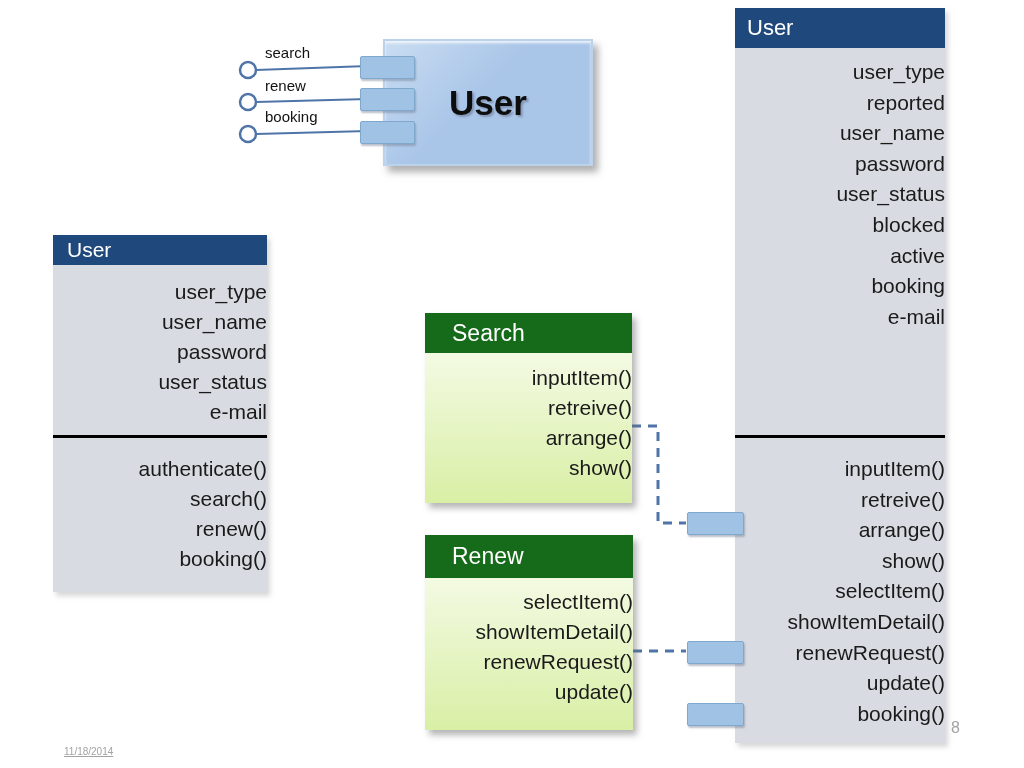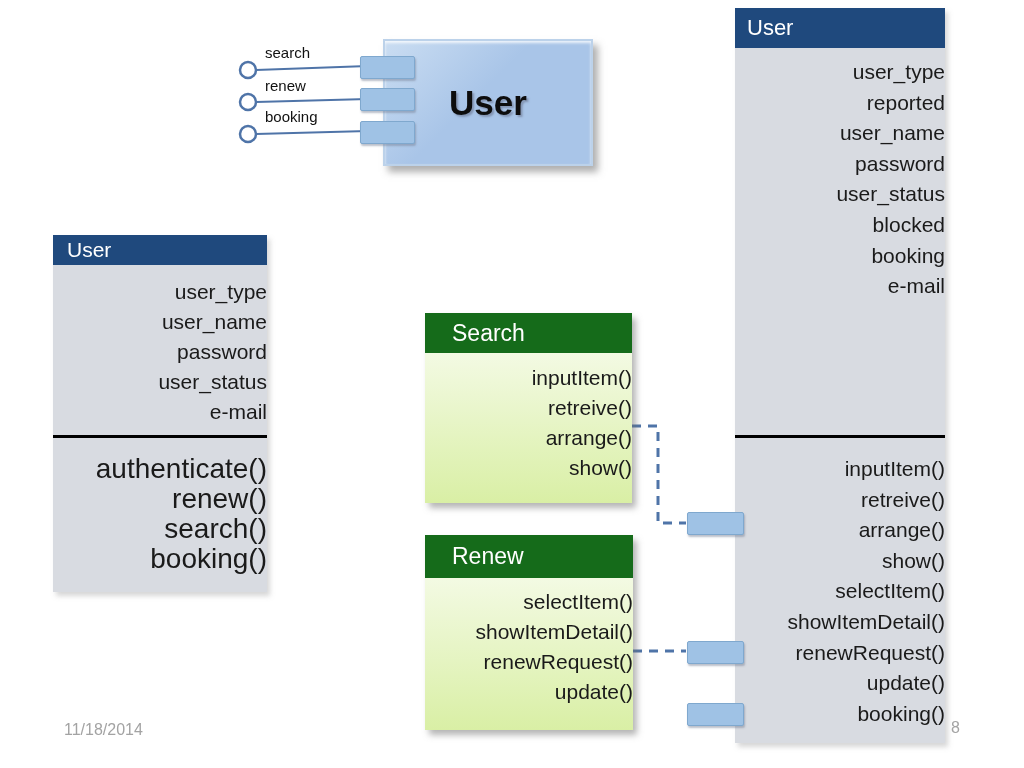--- a/index.html
+++ b/index.html
@@ -20,21 +20,21 @@
   .uml-header { background:var(--header-navy,#1F497D); color:#fff; display:flex; align-items:center; flex:0 0 auto; }
   .uml-body { background:var(--class-body-gray,#D8DBE1); }
   .uml-line { white-space:nowrap;text-align:right; }
   .indent { padding-left:58px; }
   .uml-divider { height:3px; background:#000; flex:0 0 auto; }
 
   
   .left-user { left:53px; top:235px; width:214px; height:357px; background:var(--class-body-gray,#D8DBE1); }
   .left-user .uml-header { height:30px; padding-left:14px; font-size:21px; }
   .left-user .uml-attrs { height:170px; padding:12px 0 0 15px; font-size:21px; line-height:30px; box-sizing:border-box; }
-  .left-user .uml-methods { flex:1; padding:16px 0 0 15px; font-size:28px; line-height:30px; box-sizing:border-box; }
+  .left-user .uml-methods { flex:1; padding:16px 0 0 15px; font-size:21px; line-height:30px; box-sizing:border-box; }
 
   
   .right-user { left:735px; top:8px; width:210px; height:735px; background:var(--class-body-gray,#D8DBE1); }
   .right-user .uml-header { height:40px; padding-left:12px; font-size:22px; }
   .right-user .uml-attrs { height:387px; padding:9px 0 0 12px; font-size:21px; line-height:30.6px; box-sizing:border-box; }
   .right-user .uml-methods { flex:1; padding:16px 0 0 12px; font-size:21px; line-height:30.6px; box-sizing:border-box; }
 
   
   .green-class { box-shadow:4px 5px 6px rgba(110,110,110,0.5); border-radius:2px; }
   .green-class .uml-header { background:var(--header-green,#156B1A); font-size:23px; padding-left:27px; }
@@ -68,21 +68,21 @@
   .r-port2 { left:687px; top:641px; width:57px; height:23px; }
   .r-port3 { left:687px; top:703px; width:57px; height:23px; }
 
   
   .lolli-label { position:absolute; z-index:2; font-size:15px; color:#111; }
   .label-search  { left:265px; top:44px; }
   .label-renew   { left:265px; top:77px; }
   .label-booking { left:265px; top:108px; }
 
   
-  .footer-date { position:absolute; left:64px; top:721px; font-size:16px; color:var(--footer-gray,#A3A3A3); z-index:2; }
+  .footer-date { position:absolute; left:64px; top:746px; font-size:10px; color:var(--footer-gray,#A3A3A3); z-index:2;text-decoration:underline; }
   .footer-page { position:absolute; left:951px; top:719px; font-size:16px; color:var(--footer-gray,#A3A3A3); z-index:2; }
 </style>
 </head>
 <body>
 
 <div class="slide">
 
   <svg class="overlay" viewBox="0 0 1024 768">
     <line class="lolli-line" x1="256" y1="70" x2="368" y2="66"></line>
     <line class="lolli-line" x1="256" y1="102" x2="368" y2="99"></line>
@@ -112,22 +112,22 @@
     <div class="uml-line">user_type</div>
         <div class="uml-line">user_name</div>
         <div class="uml-line">password</div>
         <div class="uml-line">user_status</div>
         <div class="uml-line">e-mail</div>
       </div>
     <div class="uml-divider"></div>
     <div class="uml-body uml-methods">
 
     <div class="uml-line">authenticate()</div>
+        <div class="uml-line">search()</div>
         <div class="uml-line">renew()</div>
-        <div class="uml-line">search()</div>
         <div class="uml-line">booking()</div>
       </div>
   </div>
 
   <div class="uml-class green-class search-class">
     <div class="uml-header">Search</div>
     <div class="uml-body">
 
     <div class="uml-line">inputItem()</div>
         <div class="uml-line">retreive()</div>
@@ -150,20 +150,21 @@
   <div class="uml-class right-user">
     <div class="uml-header">User</div>
     <div class="uml-body uml-attrs">
 
     <div class="uml-line">user_type</div>
         <div class="uml-line indent">reported</div>
         <div class="uml-line">user_name</div>
         <div class="uml-line">password</div>
         <div class="uml-line">user_status</div>
         <div class="uml-line indent">blocked</div>
+        <div class="uml-line indent">active</div>
         <div class="uml-line indent">booking</div>
         <div class="uml-line">e-mail</div>
       </div>
     <div class="uml-divider"></div>
     <div class="uml-body uml-methods">
 
     <div class="uml-line">inputItem()</div>
         <div class="uml-line">retreive()</div>
         <div class="uml-line">arrange()</div>
         <div class="uml-line">show()</div>

